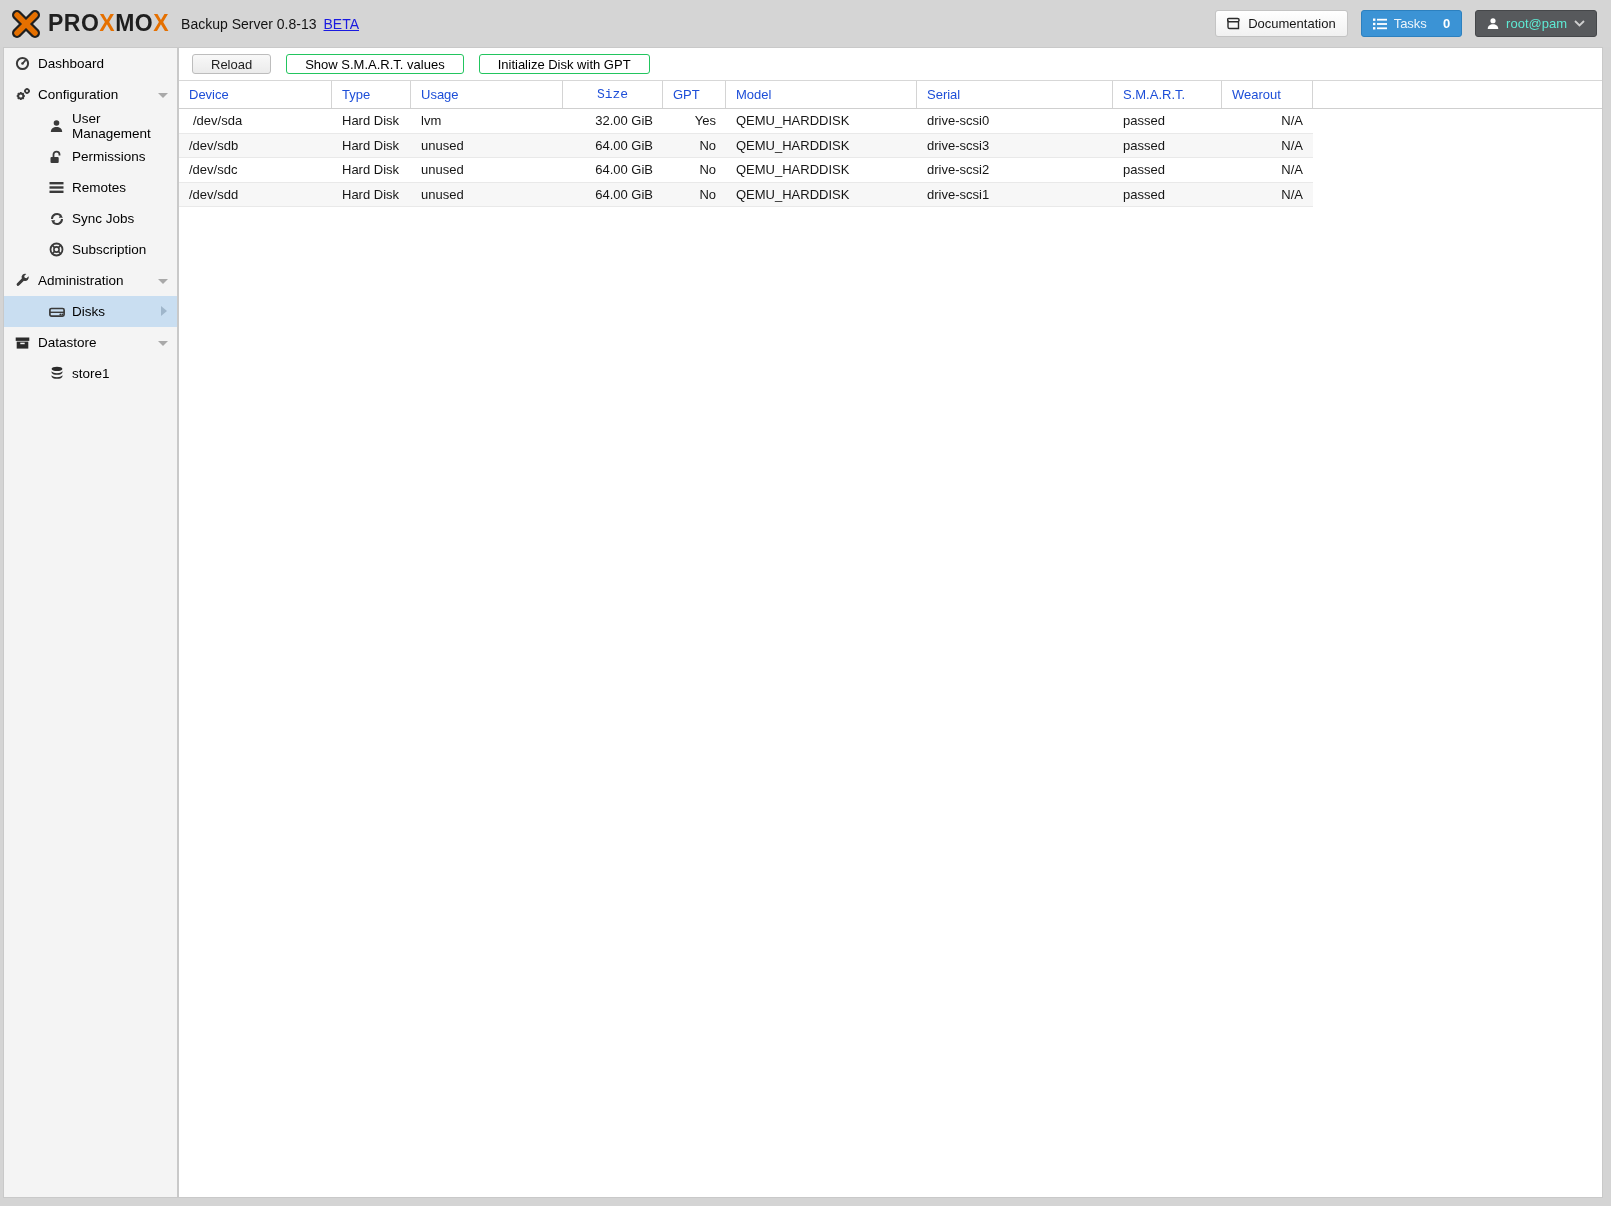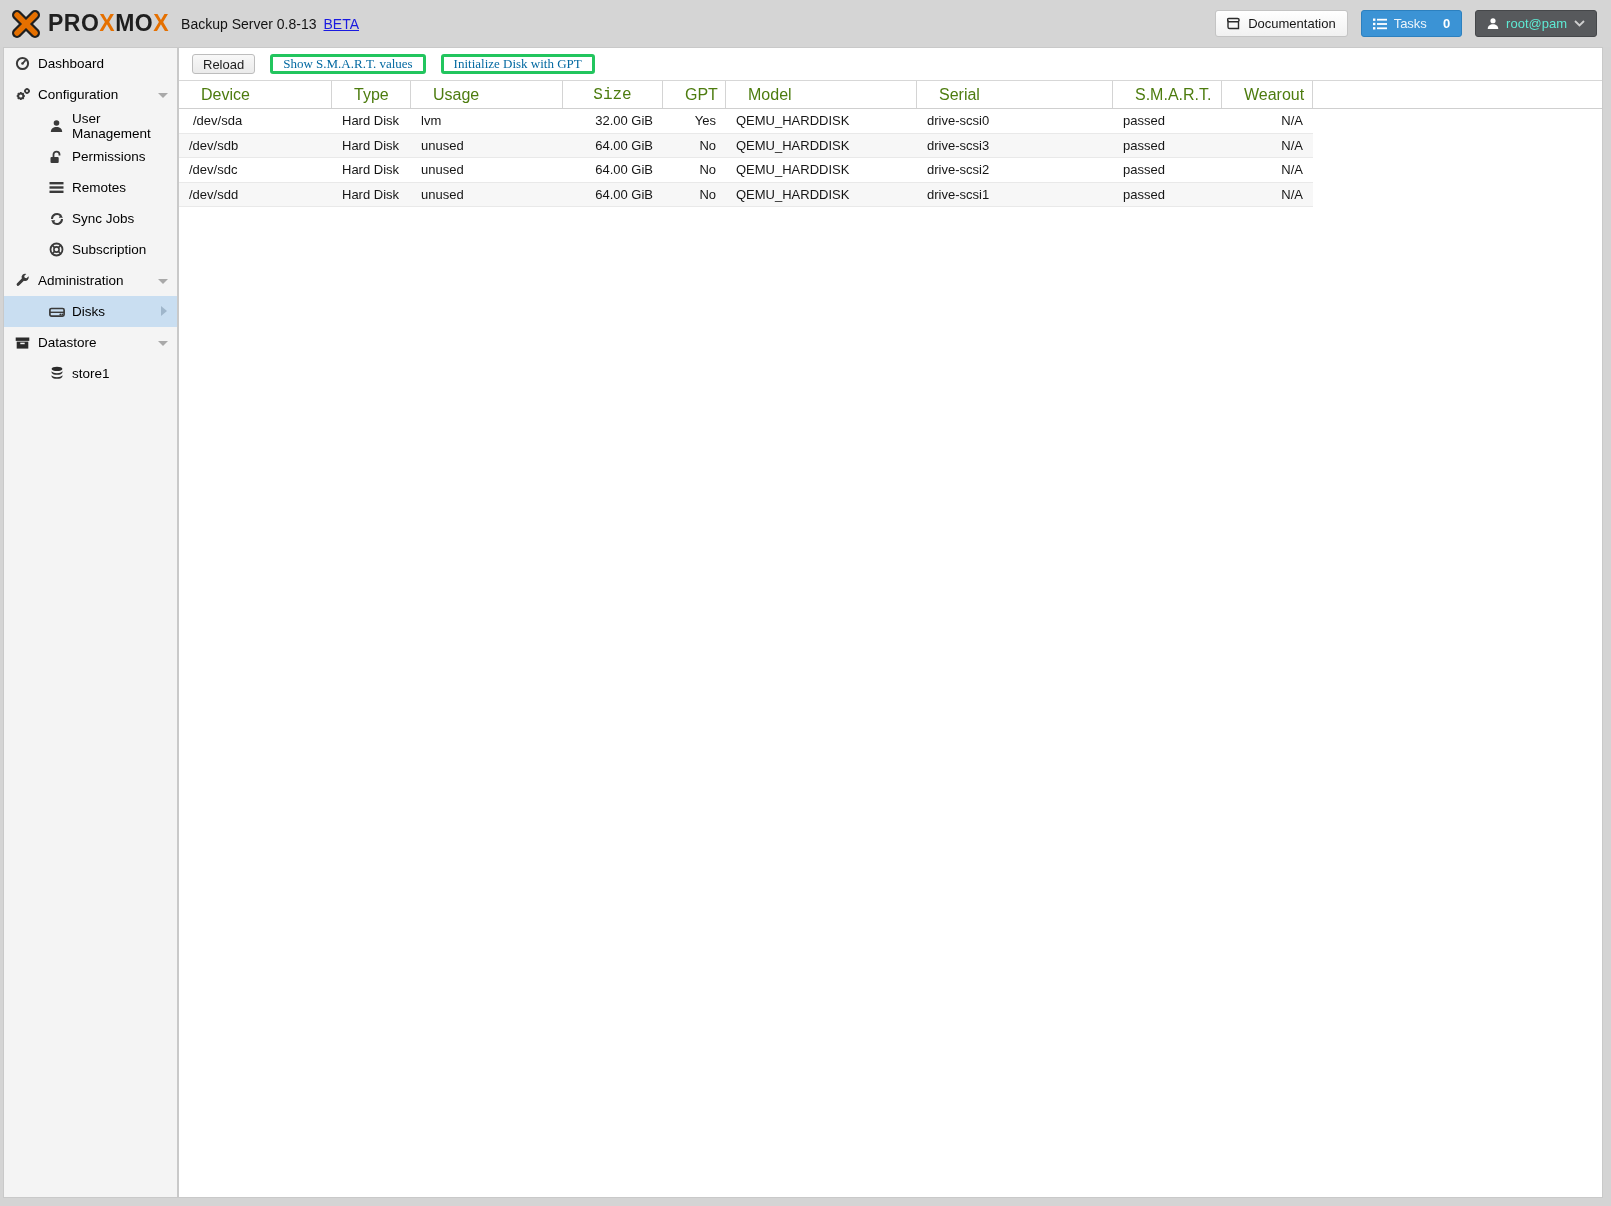--- a/index.html
+++ b/index.html
@@ -70,31 +70,31 @@
     border-top:5px solid transparent; border-bottom:5px solid transparent;
     border-left:6px solid #9fb6cb;
   }
 
   
   .toolbar {
     height:33px; display:flex; align-items:center; gap:15px;
     padding-left:13px; border-bottom:1px solid #d7d7d7; background:#ffffff;
   }
   .tool-btn {
-    height:20px; padding:0 10px; border-radius:3px; font-size:13px;
+    height:20px; padding:0 18px; border-radius:3px; font-size:13px;
     display:inline-flex; align-items:center; cursor:pointer;
   }
   .tool-btn.enabled { background:linear-gradient(#f8f8f8,#ebebeb); border:1px solid #bdbdbd; color:#1d1d1d; }
-  .tool-btn.disabled { background:#ffffff; border:3px solid #22c55e; color:#0369a1; cursor:default;font-family:Liberation Serif, serif; }
+  .tool-btn.disabled { background:#ffffff; border:1px solid #22c55e; color:#000000; cursor:default; }
 
   
   .grid-header { display:flex; height:28px; border-bottom:1px solid #cfcfcf; background:#ffffff; }
   .hcell {
-    display:flex; align-items:center; padding:0 22px; color:#4d7c0f;
-    font-size:16px; border-right:1px solid #d4d4d4; cursor:pointer; overflow:hidden;
+    display:flex; align-items:center; padding:0 10px; color:#1d4ed8;
+    font-size:13px; border-right:1px solid #d4d4d4; cursor:pointer; overflow:hidden;
   }
   .hcell.al-right { justify-content:center;font-family:Liberation Mono, monospace; }
   .hcell.filler { flex:1; border-right:none; cursor:default; }
   .grow { display:flex; height:24.5px; border-bottom:1px solid #e9e9e9; width:1134px; cursor:pointer; }
   .grow.even { background:#ffffff; }
   .grow.odd { background:#f7f7f7; }
   .gcell {
     display:flex; align-items:center; padding:0 10px; color:#161616;
     font-size:13px; overflow:hidden; white-space:nowrap;
   }

